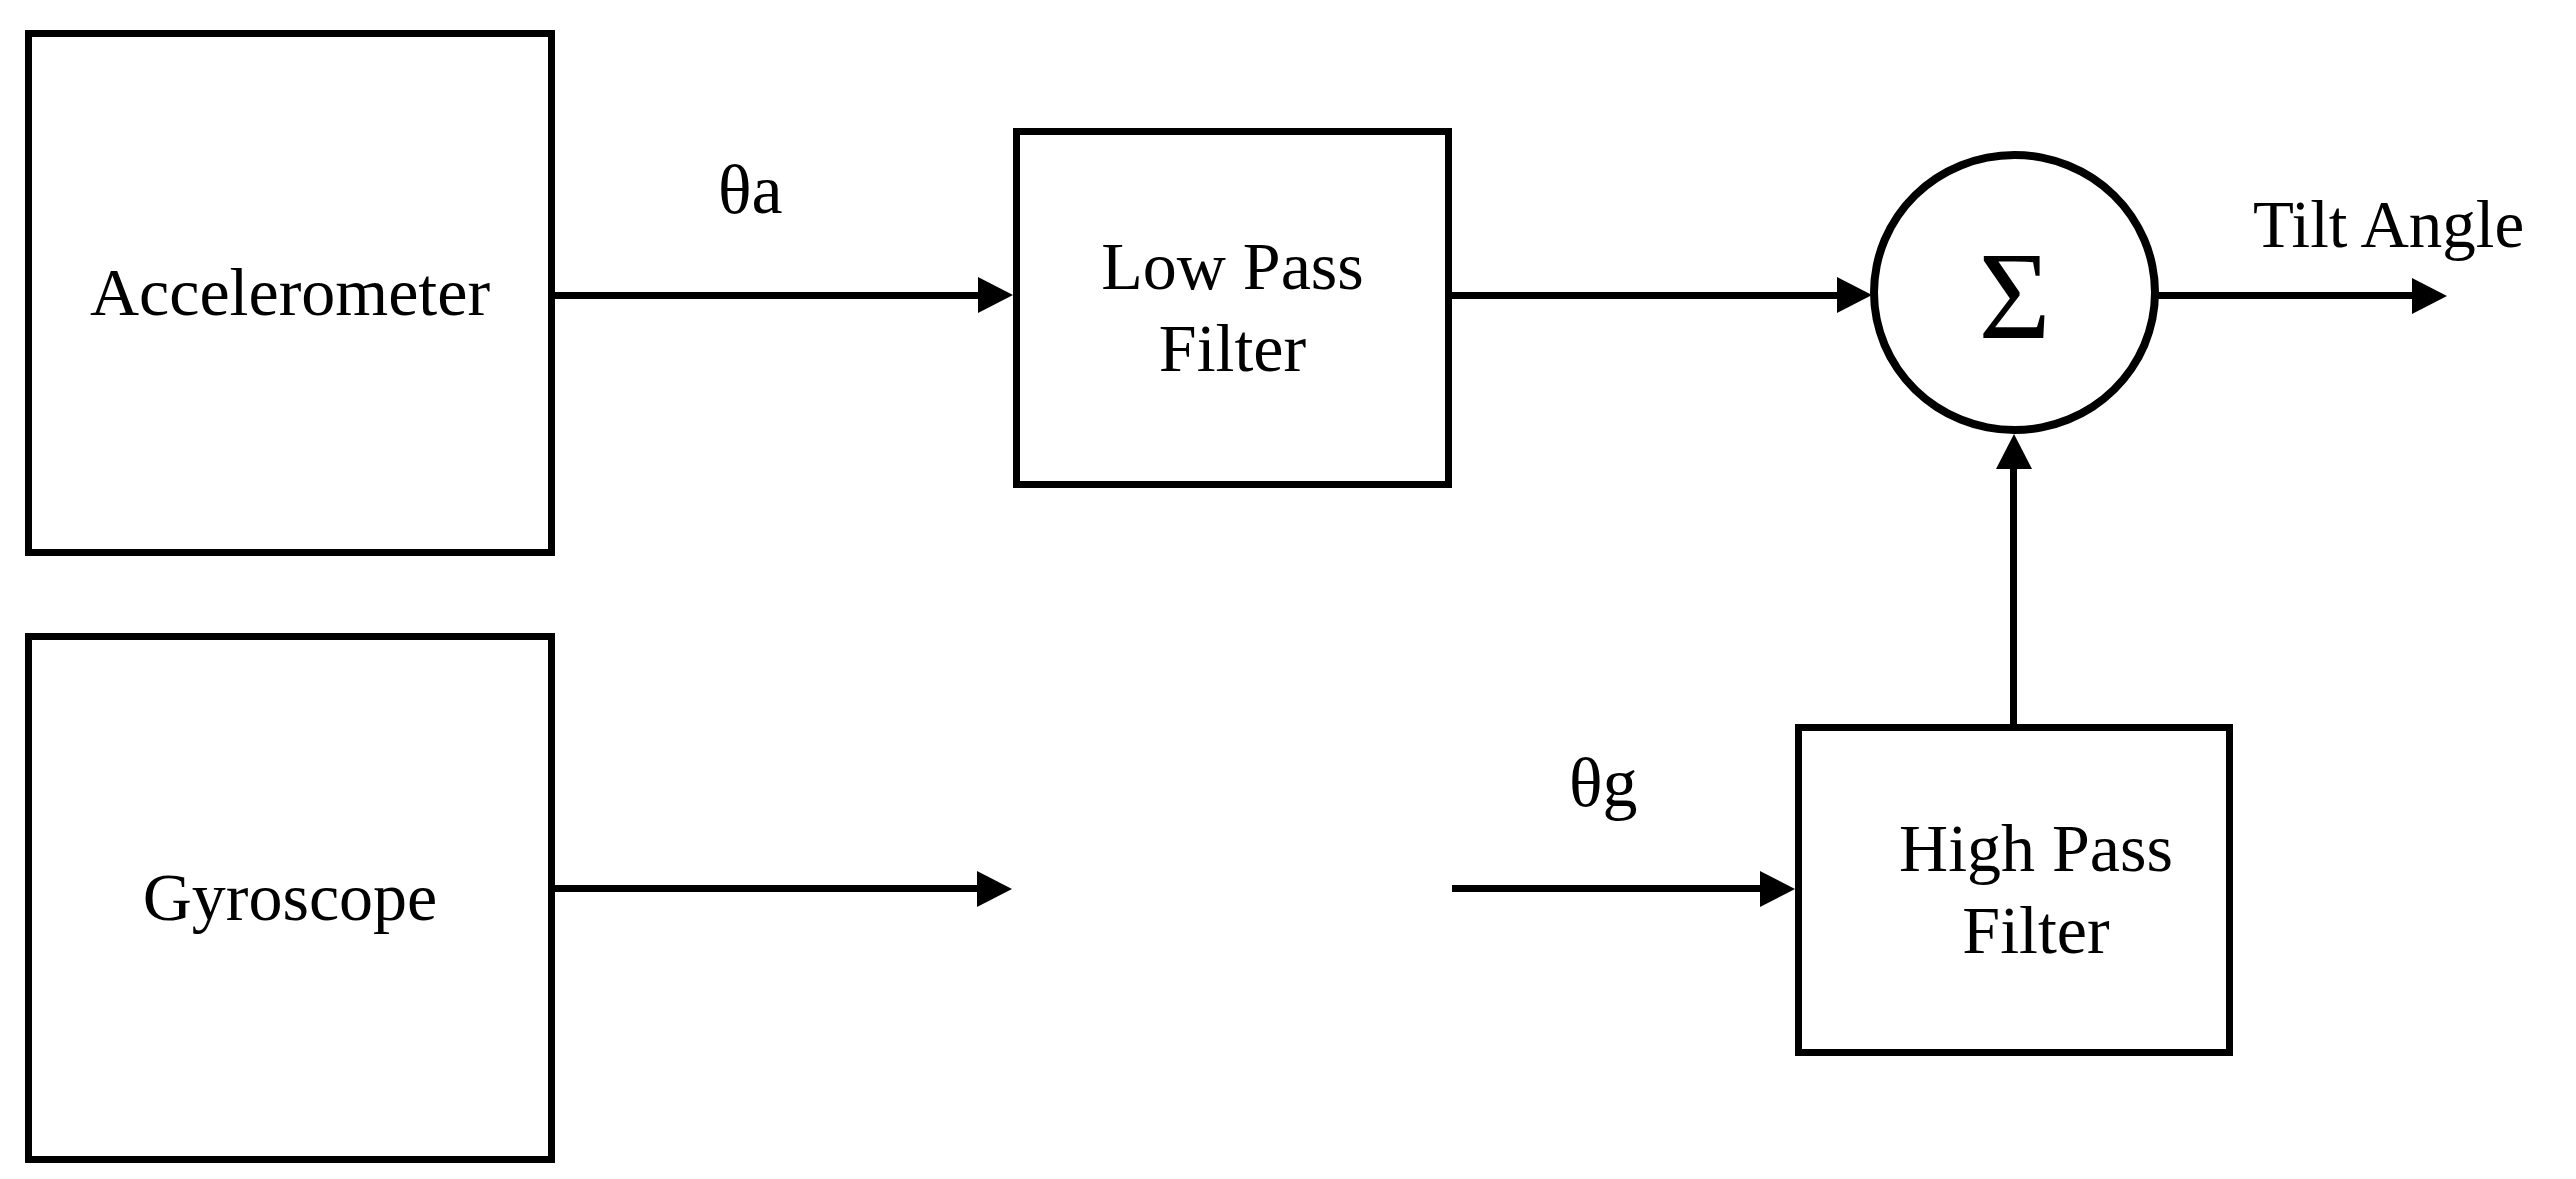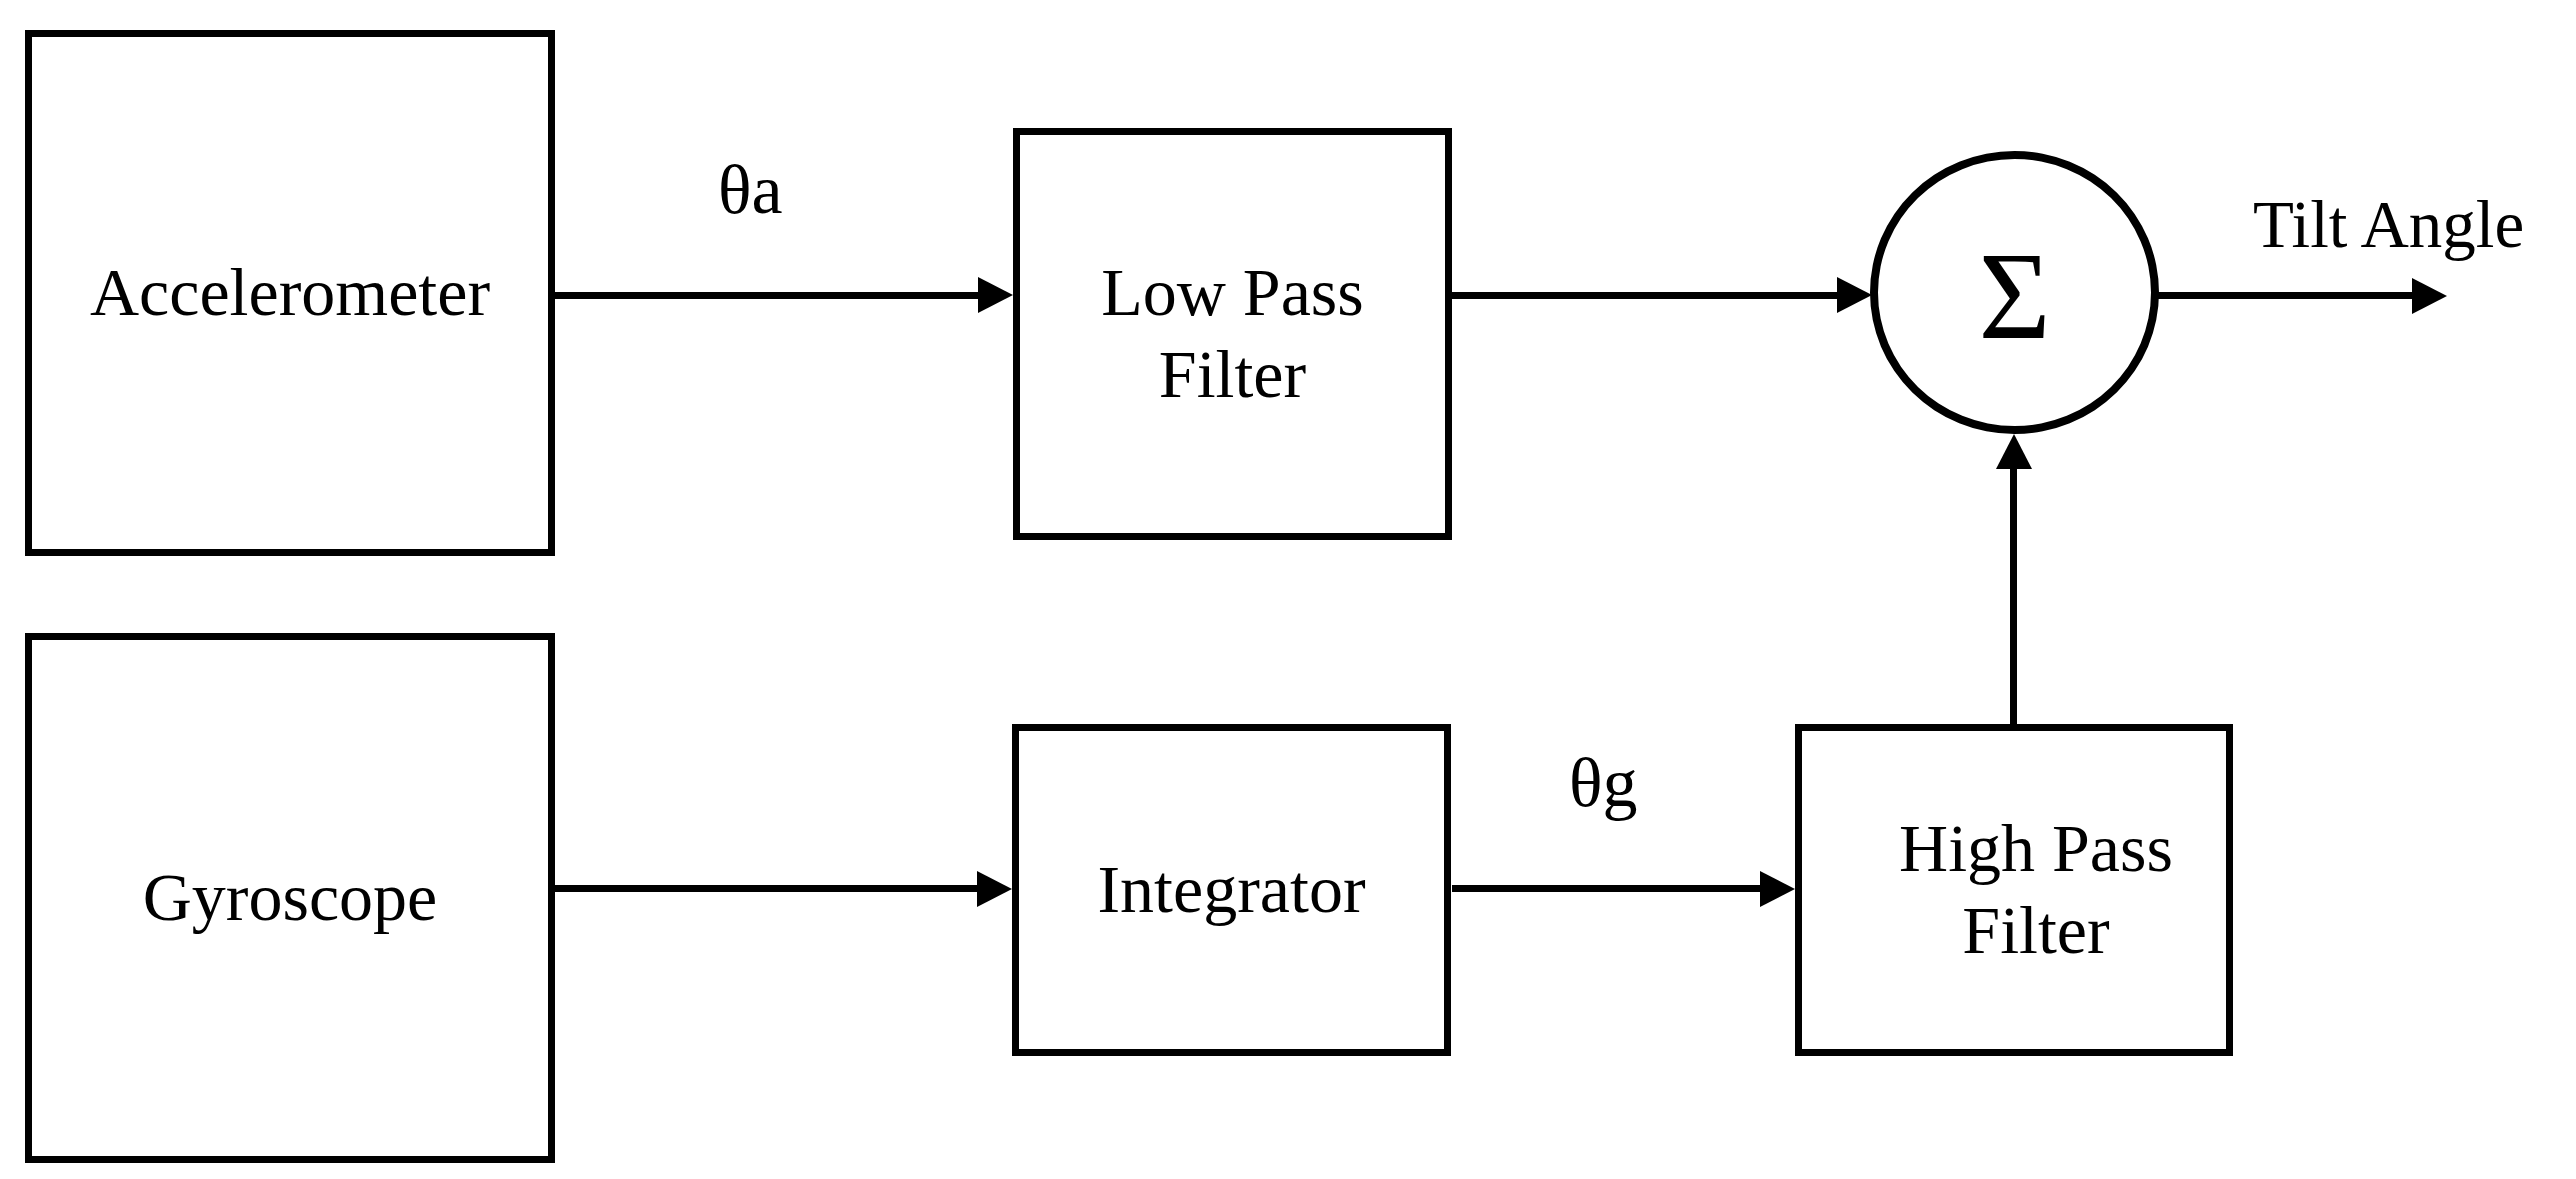--- a/index.html
+++ b/index.html
@@ -77,28 +77,25 @@
 <div id="canvas">
 
   <div class="node" style="left:25px;top:30px;width:530px;height:526px;">
     <span class="ln">Accelerometer</span>
   </div>
 
   <div class="node" style="left:25px;top:633px;width:530px;height:530px;">
     <span class="ln">Gyroscope</span>
   </div>
 
-  <div class="node" style="left:1013px;top:128px;width:439px;height:412px;">
+  <div class="node" style="left:1013px;top:128px;width:439px;height:360px;">
     <span class="ln">Low Pass</span>
     <span class="ln">Filter</span>
   </div>
 
-  <div class="node" style="left:1012px;top:724px;width:439px;height:332px;">
-    <span class="ln">Integrator</span>
-  </div>
 
   <div class="node" style="left:1795px;top:724px;width:438px;height:332px;padding-left:44px;">
     <span class="ln">High Pass</span>
     <span class="ln">Filter</span>
   </div>
 
   <div class="sum-circle">
     <span class="sigma">Σ</span>
   </div>
 

